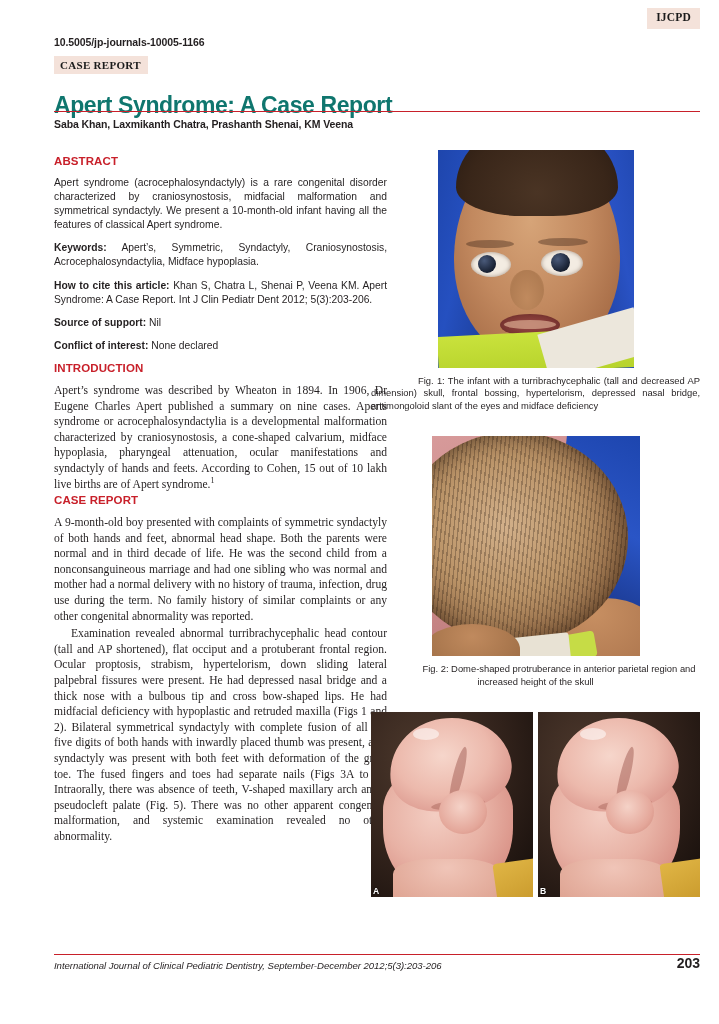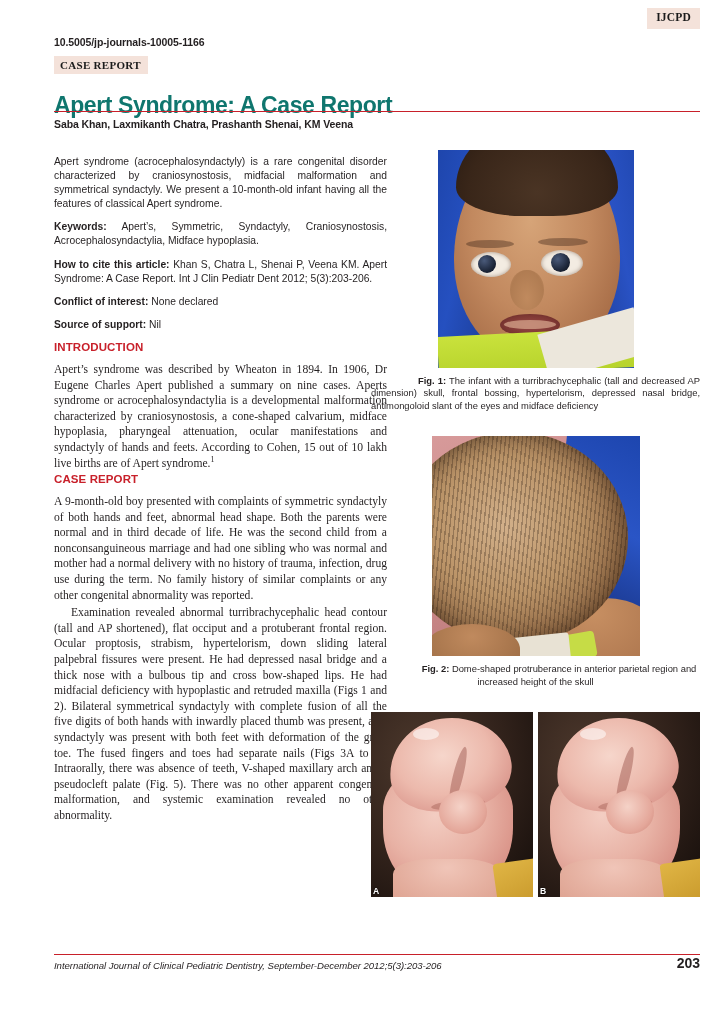--- a/index.html
+++ b/index.html
@@ -141,21 +141,21 @@
   .fig-block { margin-bottom: 0; }
 
   .fig-cap {
     font-size: 9.4px;
     line-height: 12.4px;
     text-align: justify;
     color: #231f20;
     margin: 7px 0 0 0;
   }
   .fig-cap.center { text-align: center; }
-  .fig-cap b { font-weight: bold; padding-left: 47px; }
+  .fig-cap b { font-weight: normal; padding-left: 47px; }
 
   
   .photo {
     position: relative;
     overflow: hidden;
     background: #3a2a22;
   }
   .photo .layer { position: absolute; }
 
   
@@ -373,41 +373,42 @@
   <div class="case-report-badge">CASE REPORT</div>
 
   <h1 class="doc-title">Apert Syndrome: A Case Report</h1>
 
   <div class="title-rule"></div>
 
   <div class="authors">Saba Khan, Laxmikanth Chatra, Prashanth Shenai, KM Veena</div>
 
   <div class="col-left">
 
+    <h2 class="sec">ABSTRACT</h2>
 
     <p class="abs-p">Apert syndrome (acrocephalosyndactyly) is a rare congenital disorder characterized by craniosynostosis, midfacial malformation and symmetrical syndactyly. We present a 10-month-old infant having all the features of classical Apert syndrome.</p>
 
     <p class="abs-p">
       <b>Keywords:</b>
       <span>Apert’s, Symmetric, Syndactyly, Craniosynostosis, Acrocephalosyndactylia, Midface hypoplasia.</span>
     </p>
 
     <p class="abs-p">
       <b>How to cite this article:</b>
       <span>Khan S, Chatra L, Shenai P, Veena KM. Apert Syndrome: A Case Report. Int J Clin Pediatr Dent 2012; 5(3):203-206.</span>
     </p>
 
     <p class="abs-p">
+      <b>Source of support:</b>
+      <span>Nil</span>
+    </p>
+
+    <p class="abs-p">
       <b>Conflict of interest:</b>
       <span>None declared</span>
-    </p>
-
-    <p class="abs-p">
-      <b>Source of support:</b>
-      <span>Nil</span>
     </p>
 
     <h2 class="sec spaced-top">INTRODUCTION</h2>
 
     <p class="serif-p"><span>Apert’s syndrome was described by Wheaton in 1894. In 1906, Dr Eugene Charles Apert published a summary on nine cases. Aperts syndrome or acrocephalosyndactylia is a developmental malformation characterized by craniosynostosis, a cone-shaped calvarium, midface hypoplasia, pharyngeal attenuation, ocular manifestations and syndactyly of hands and feets. According to Cohen, 15 out of 10 lakh live births are of Apert syndrome.</span><sup>1</sup></p>
 
     <h2 class="sec spaced-top">CASE REPORT</h2>
 
     <p class="serif-p">A 9-month-old boy presented with complaints of symmetric syndactyly of both hands and feet, abnormal head shape. Both the parents were normal and in third decade of life. He was the second child from a nonconsanguineous marriage and had one sibling who was normal and mother had a normal delivery with no history of trauma, infection, drug use during the term. No family history of similar complaints or any other congenital abnormality was reported.</p>
 

